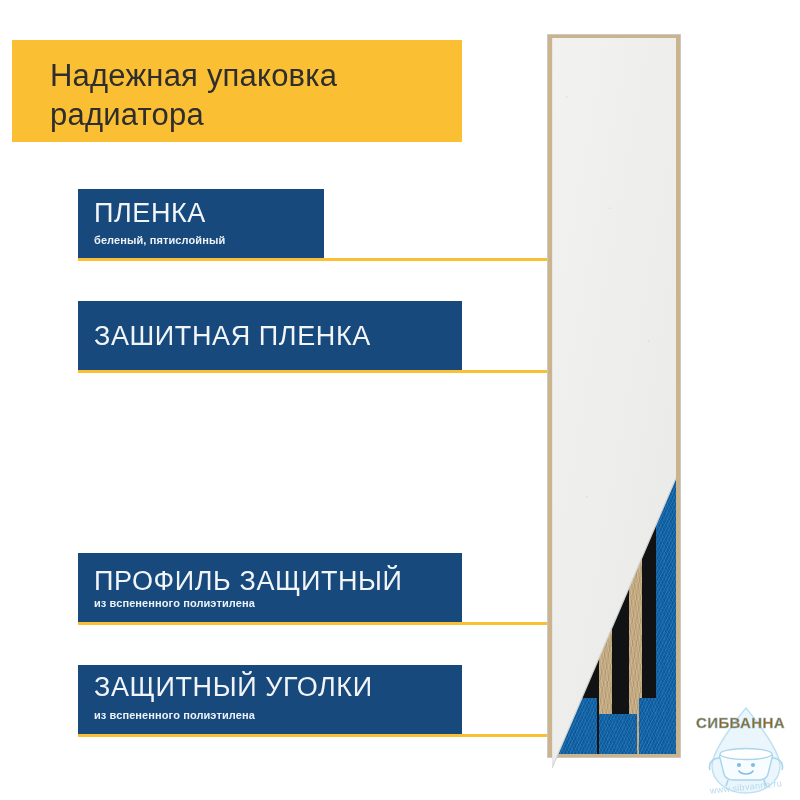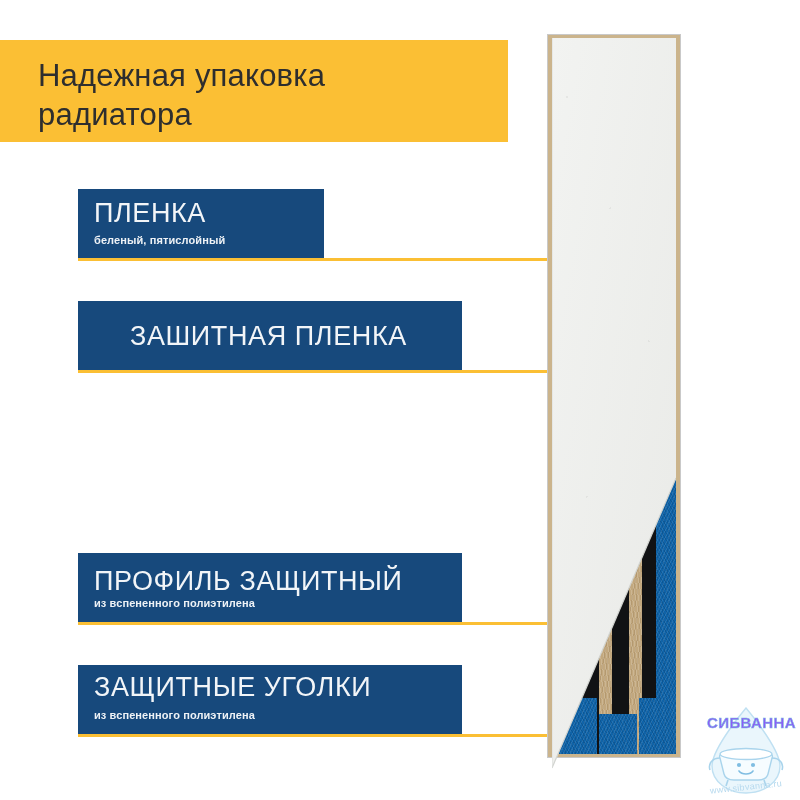--- a/index.html
+++ b/index.html
@@ -7,21 +7,21 @@
     width:800px;height:800px;
     background:#ffffff;
     font-family:"Liberation Sans","DejaVu Sans",sans-serif;
     overflow:hidden;
     position:relative;
   }
   #stage{position:absolute;left:0;top:0;width:800px;height:800px;}
 
   
   .title-banner{
-    position:absolute;left:0;top:40px;width:508px;height:102px;
+    position:absolute;left:12px;top:40px;width:450px;height:102px;
     background:#fbbf34;
   }
   .title-banner .t-line{
     position:absolute;left:38px;
     color:#2e2e2e;
     font-size:31px;
     letter-spacing:.2px;
     white-space:nowrap;
   }
   .title-banner .t1{top:18px;}
@@ -120,23 +120,23 @@
       repeating-linear-gradient(65deg, rgba(0,0,0,.12) 0 1px, rgba(0,0,0,0) 1px 3px),
       #0f63a8;
   }
 
   
   .watermark{
     position:absolute;left:694px;top:702px;width:104px;height:96px;
   }
   .wm-text{
     position:absolute;left:2px;top:12px;width:100px;
-    text-align:right;
+    text-align:left;
     font-size:15px;font-weight:bold;
-    color:#8b5cf6;
+    color:#a16207;
     letter-spacing:.4px;
     -webkit-text-stroke:.6px #7fbde2;
   }
   .wm-url{
     position:absolute;left:0;top:80px;width:104px;
     text-align:center;
     font-size:9px;
     color:#b6d9ee;
     letter-spacing:.3px;
     transform:rotate(-6deg);
@@ -155,36 +155,36 @@
   <div class="callout" style="left:78px;top:189px;width:600px;height:80px;">
     <div class="box" style="width:246px;height:69px;"></div>
     <div class="ttl" style="left:16px;top:9px;">ПЛЕНКА</div>
     <div class="sub" style="left:16px;top:45px;">беленый, пятислойный</div>
     <div class="rule" style="left:0;top:69px;width:503px;"></div>
     <div class="dot" style="left:496px;top:63px;"></div>
   </div>
 
   <div class="callout" style="left:78px;top:301px;width:600px;height:80px;">
     <div class="box" style="width:384px;height:69px;"></div>
-    <div class="ttl" style="left:16px;top:20px;margin-left:36px;">ЗАШИТНАЯ ПЛЕНКА</div>
+    <div class="ttl" style="left:16px;top:20px;">ЗАШИТНАЯ ПЛЕНКА</div>
     <div class="rule" style="left:0;top:69px;width:521px;"></div>
     <div class="dot" style="left:514px;top:63px;"></div>
   </div>
 
   <div class="callout" style="left:78px;top:553px;width:600px;height:80px;">
     <div class="box" style="width:384px;height:69px;"></div>
     <div class="ttl" style="left:16px;top:13px;">ПРОФИЛЬ ЗАЩИТНЫЙ</div>
     <div class="sub" style="left:16px;top:44px;">из вспененного полиэтилена</div>
     <div class="rule" style="left:0;top:69px;width:501px;"></div>
     <div class="dot" style="left:494px;top:63px;"></div>
   </div>
 
   <div class="callout" style="left:78px;top:665px;width:600px;height:80px;">
     <div class="box" style="width:384px;height:69px;"></div>
-    <div class="ttl" style="left:16px;top:7px;">ЗАЩИТНЫЕ УГОЛКИ</div>
+    <div class="ttl" style="left:16px;top:7px;">ЗАЩИТНЫЙ УГОЛКИ</div>
     <div class="sub" style="left:16px;top:44px;">из вспененного полиэтилена</div>
     <div class="rule" style="left:0;top:69px;width:501px;"></div>
     <div class="dot" style="left:494px;top:63px;"></div>
   </div>
 
   <div class="package">
 
     <div class="pkg-frame"></div>
 
     <div class="pkg-inner">

